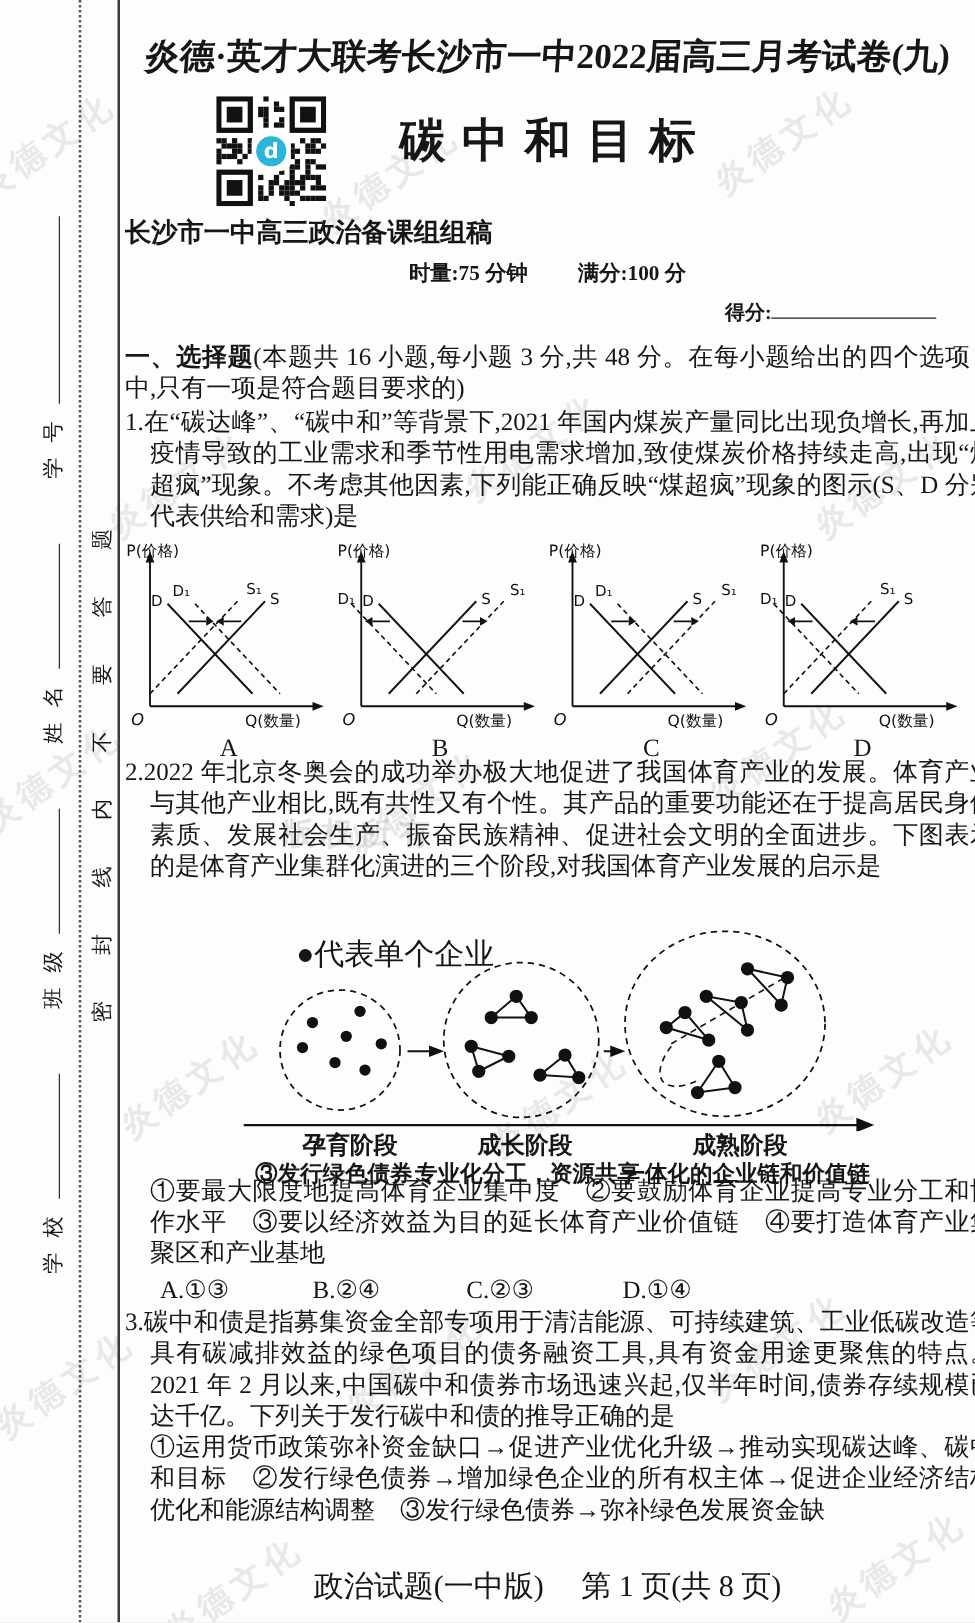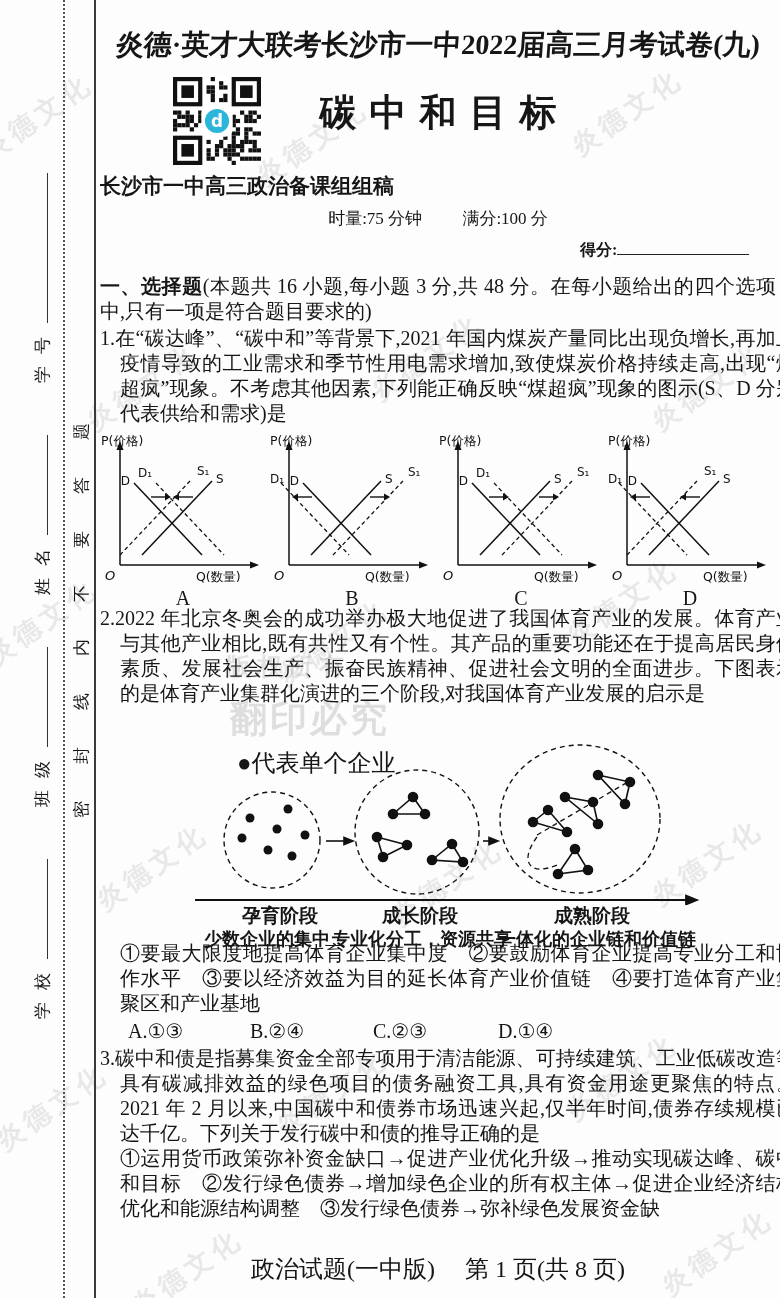--- a/index.html
+++ b/index.html
@@ -28,21 +28,21 @@
   
   .content{position:absolute;left:100px;top:0;width:676px;z-index:2;}
   .exam-title{position:absolute;top:26px;left:0;width:676px;text-align:center;font-size:28px;
       font-weight:bold;white-space:nowrap;letter-spacing:0px;transform:skewX(-4deg);}
   .qr{position:absolute;left:73px;top:77px;width:88px;height:88px;}
   .subject{position:absolute;top:88px;left:0;width:676px;text-align:center;font-size:37px;
       font-weight:bold;letter-spacing:13px;text-indent:13px;font-family:"Liberation Sans","DejaVu Sans",sans-serif;}
   .byline{position:absolute;top:172px;left:0;width:676px;text-align:left;font-size:21px;
       font-weight:bold;font-family:"Liberation Sans","DejaVu Sans",sans-serif;}
   .times{position:absolute;top:207px;left:0;width:676px;text-align:center;font-size:17px;}
-  .times span{margin:0 18px;}
+  .times span{margin:0 18px;font-weight:bold;}
   .score-line{position:absolute;top:236px;left:480px;width:196px;font-size:16px;font-weight:bold;}
   .score-blank{display:inline-block;width:132px;height:18px;border-bottom:1.6px solid #222;}
   .para{position:absolute;left:0;width:676px;font-size:20px;line-height:25px;text-align:justify;}
   .para .num{display:inline;}
   .hang{padding-left:20px;}
   .hang .num{margin-left:-20px;}
   .intro-title{font-weight:bold;font-family:"Liberation Sans","DejaVu Sans",sans-serif;}
   
   .graphs-row{position:absolute;top:433px;left:0;width:676px;display:flex;gap:3px;}
   .graph{width:166px;}
@@ -57,21 +57,20 @@
   .footer{position:absolute;top:1253px;left:0;width:676px;text-align:center;font-size:24px;}
   .footer span{margin:0 12px;}
 </style>
 </head>
 <body>
 
 <div class="page">
 
   <div class="wm-layer">
     <div class="stamp1">版权所有</div>
-    <div class="stamp2">翻印必究</div>
   <div class="wm" style="left: -27px; top: 99px;">炎德文化</div>
       <div class="wm" style="left: 248px; top: 124px;">炎德文化</div>
       <div class="wm" style="left: 563px; top: 94px;">炎德文化</div>
       <div class="wm" style="left: 78px; top: 369px;">炎德文化</div>
       <div class="wm" style="left: 363px; top: 339px;">炎德文化</div>
       <div class="wm" style="left: 643px; top: 369px;">炎德文化</div>
       <div class="wm" style="left: -22px; top: 604px;">炎德文化</div>
       <div class="wm" style="left: 268px; top: 624px;">炎德文化</div>
       <div class="wm" style="left: 558px; top: 584px;">炎德文化</div>
       <div class="wm" style="left: 88px; top: 849px;">炎德文化</div>
@@ -399,21 +398,21 @@
             <polygon points="313,98 304,94.5 304,101.5"></polygon>
         </g>
 
         <g stroke="#111" stroke-width="1.8" fill="#111">
           <line x1="10" y1="157" x2="503" y2="157"></line>
             <polygon points="512,157 501,152.5 501,161.5"></polygon>
         </g>
       </svg>
       <div>
           <div class="stage-name" style="left: 95px;">孕育阶段</div>
-          <div class="stage-desc" style="left: 82px;">少数企业的集中</div>
+          <div class="stage-desc" style="left: 82px;">③发行绿色债券</div>
           <div class="stage-name" style="left: 235px;">成长阶段</div>
           <div class="stage-desc" style="left: 237px;">专业化分工，资源共享</div>
           <div class="stage-name" style="left: 407px;">成熟阶段</div>
           <div class="stage-desc" style="left: 412px;">一体化的企业链和价值链</div>
         </div>
     </div>
 
     <div class="para hang" style="top:941px;">①要最大限度地提高体育企业集中度　②要鼓励体育企业提高专业分工和协作水平　③要以经济效益为目的延长体育产业价值链　④要打造体育产业集聚区和产业基地</div>
 
     <div class="choices-row">

